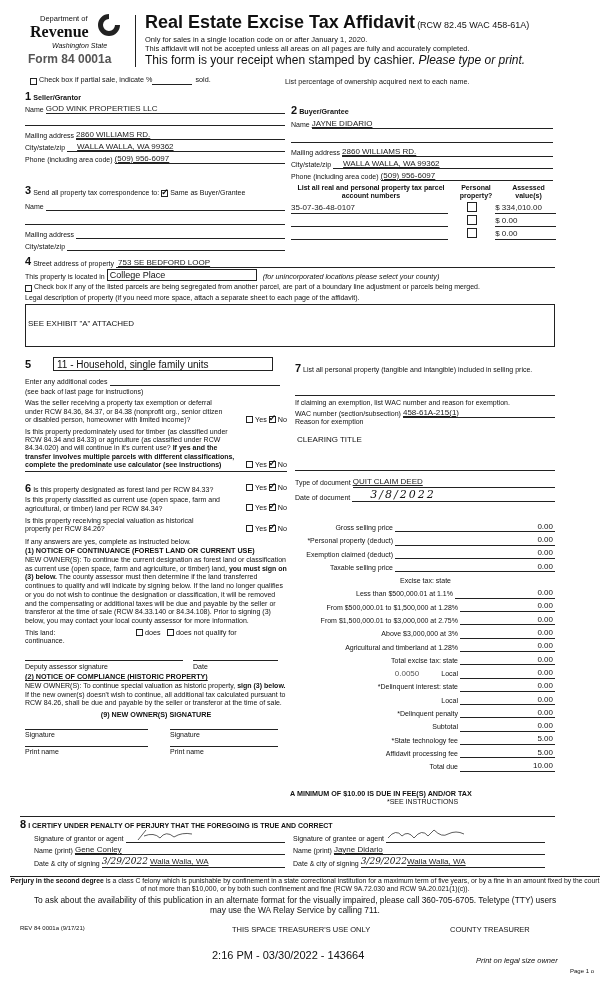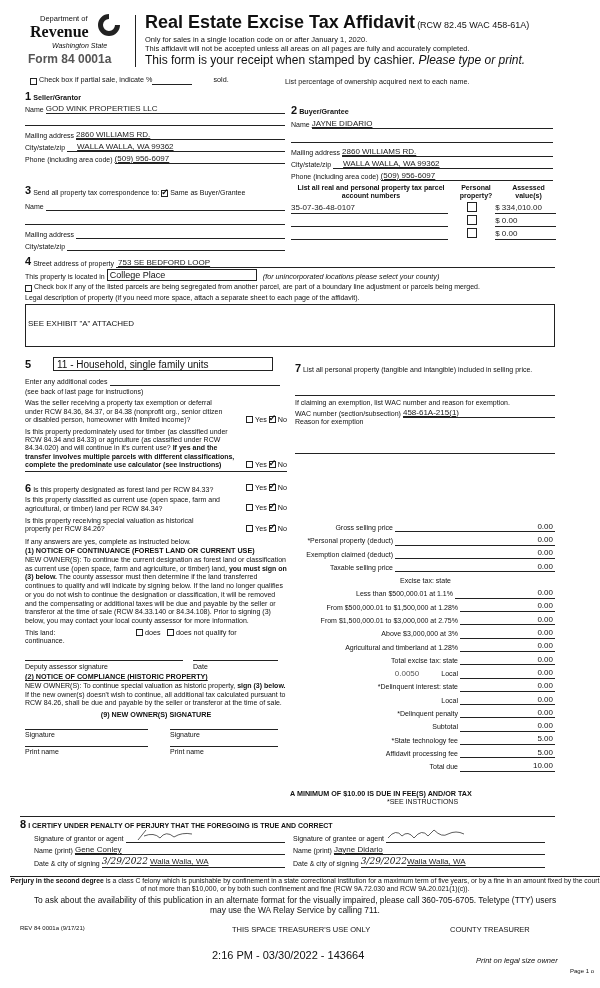--- a/index.html
+++ b/index.html
@@ -42,21 +42,21 @@
   <div style="font-size:12px;">
     <span>This form is your receipt when stamped by cashier.</span>
     <span style="font-style:italic;">Please type or print.</span>
   </div>
 </div>
 
 <div class="abs row" style="left:30px;top:76px;">
   <span class="cb"></span>
   <span>Check box if partial sale, indicate %</span>
   <span class="line" style="display:inline-block;width:40px;height:8px;"></span>
-  <span style="margin-left:21px;">sold.</span>
+  <span style="margin-left:3px;">sold.</span>
 </div>
 <div class="abs" style="left:285px;top:78px;">List percentage of ownership acquired next to each name.</div>
 
 <div class="abs" style="left:25px;top:90px;width:260px;">
   <div><span class="bignum">1</span> <span class="bold">Seller/Grantor</span></div>
   <div class="row" style="height:11px;">
       <span class="lbl">Name</span>
       <span class="grow fill" style="text-decoration:none;">GOD WINK PROPERTIES LLC</span>
     </div>
   <div class="line" style="height:12px;"></div>
@@ -250,21 +250,30 @@
 
 <div class="abs" style="left:295px;top:362px;width:260px;">
   <div class="lbl"><span class="bignum">7</span> <span>List all personal property (tangible and intangible) included in selling price.</span></div>
   <div class="line" style="margin-top:20px;"></div>
   <div class="lbl" style="margin-top:3px;">If claiming an exemption, list WAC number and reason for exemption.</div>
   <div class="row">
       <span class="lbl">WAC number (section/subsection)</span>
       <span class="grow fill">458-61A-215(1)</span>
     </div>
   <div class="lbl">Reason for exemption</div>
+  <div style="font-size:8px;margin-top:8px;margin-left:2px;">CLEARING TITLE</div>
   <div class="line" style="margin-top:26px;"></div>
+  <div class="row" style="margin-top:6px;">
+      <span class="lbl">Type of document</span>
+      <span class="grow fill">QUIT CLAIM DEED</span>
+    </div>
+  <div class="row">
+      <span class="lbl">Date of document</span>
+      <span class="grow" style="font-family:'DejaVu Serif',serif;font-style:italic;font-size:11px;padding-left:18px;letter-spacing:2px;">3/8/2022</span>
+    </div>
 </div>
 
 <div class="abs" style="left:290px;top:519px;width:265px;">
   <div class="tx-row">
       <span class="tx-lbl">Gross selling price</span>
       <span class="tx-line"></span>
       <span class="tx-val">0.00</span>
     </div>
   <div class="tx-row">
       <span class="tx-lbl">*Personal property (deduct)</span>

